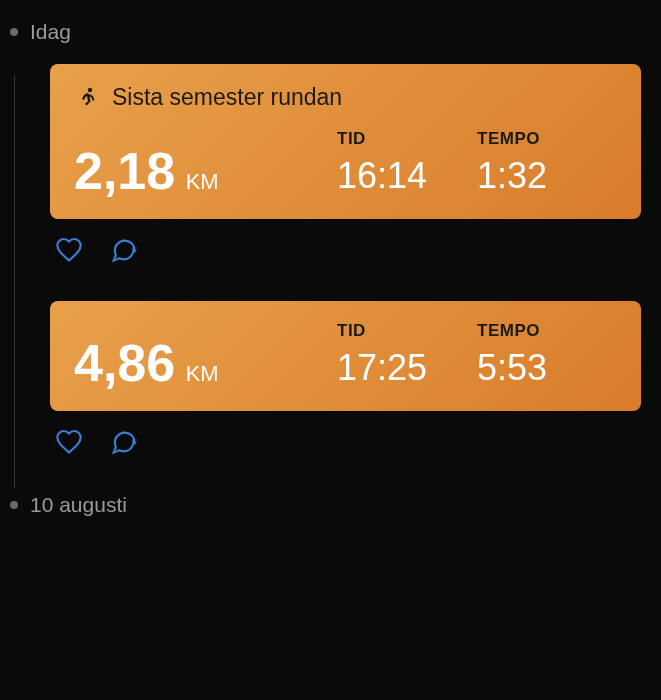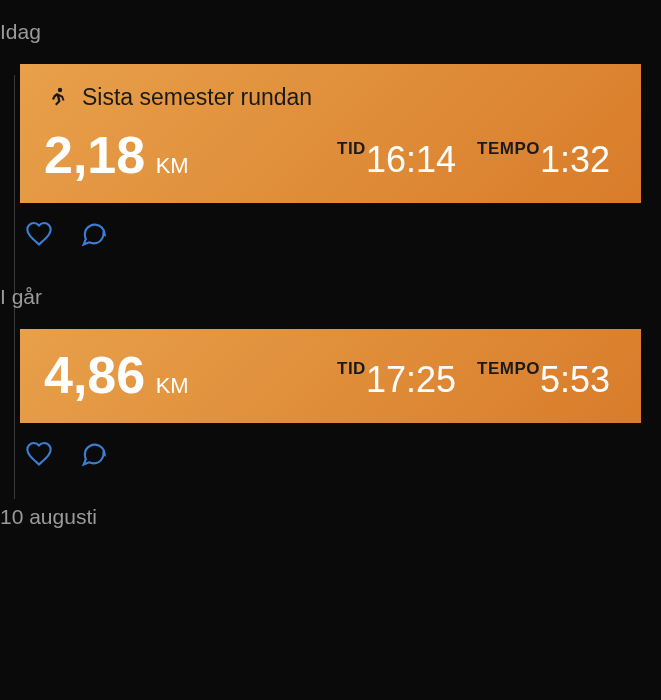--- a/index.html
+++ b/index.html
@@ -10,20 +10,21 @@
     body {
       background: #0a0a0a;
       font-family: -apple-system, BlinkMacSystemFont, 'Segoe UI', sans-serif;
       width: 661px;
       height: 700px;
       overflow: hidden;
       padding: 20px 0;
     }
     .timeline {
       position: relative;
+      padding-left: 30px;
     }
     .date-marker {
       display: flex;
       align-items: center;
       margin-bottom: 20px;
       position: relative;
     }
     .date-dot {
       width: 8px;
       height: 8px;
@@ -40,21 +41,21 @@
     .timeline-line {
       position: absolute;
       left: 14px;
       top: 55px;
       bottom: 30px;
       width: 1px;
       background: #3a3a3a;
     }
     .activity-card {
       background: linear-gradient(135deg, #e8a04a 0%, #d87c2a 100%);
-      border-radius: 0;
+      border-radius: 8px;
       padding: 20px 24px 22px 24px;
       margin-left: 20px;
       margin-right: 20px;
       margin-bottom: 16px;
     }
     .card-header {
       display: flex;
       align-items: center;
       margin-bottom: 18px;
     }
@@ -87,21 +88,22 @@
     .distance-unit {
       color: #ffffff;
       font-size: 22px;
       font-weight: 500;
       margin-left: 6px;
       margin-top: 34px;
     }
     .stat-block {
       flex: 0 0 140px;
       display: flex;
-      flex-direction: row;
+      flex-direction: column;
+      gap: 6px;
     }
     .stat-label {
       color: #1a1a1a;
       font-size: 17px;
       font-weight: 700;
       letter-spacing: 0.5px;
     }
     .stat-value {
       color: #ffffff;
       font-size: 36px;
@@ -169,24 +171,20 @@
       </span>
       <span class="action-icon">
         <svg viewBox="0 0 24 24" width="30" height="28" fill="none" stroke="#3b7fd4" stroke-width="1.8">
           <path d="M21 11.5a8.38 8.38 0 0 1-.9 3.8 8.5 8.5 0 0 1-7.6 4.7 8.38 8.38 0 0 1-3.8-.9L4 21l1.9-4.7a8.38 8.38 0 0 1-.9-3.8 8.5 8.5 0 0 1 4.7-7.6 8.38 8.38 0 0 1 3.8-.9h.5a8.48 8.48 0 0 1 8 8v.5z"></path>
         </svg>
       </span>
     </div>
   </div>
 
   <div class="section">
-    <div class="date-marker">
-      <div class="date-dot"></div>
-      <span class="date-label">I går</span>
-    </div>
     <div class="activity-card">
       <div class="stats-row">
         <div class="distance-block">
           <span class="distance-value">4,86</span>
           <span class="distance-unit">KM</span>
         </div>
         <div class="stat-block">
           <span class="stat-label">TID</span>
           <span class="stat-value">17:25</span>
         </div>

